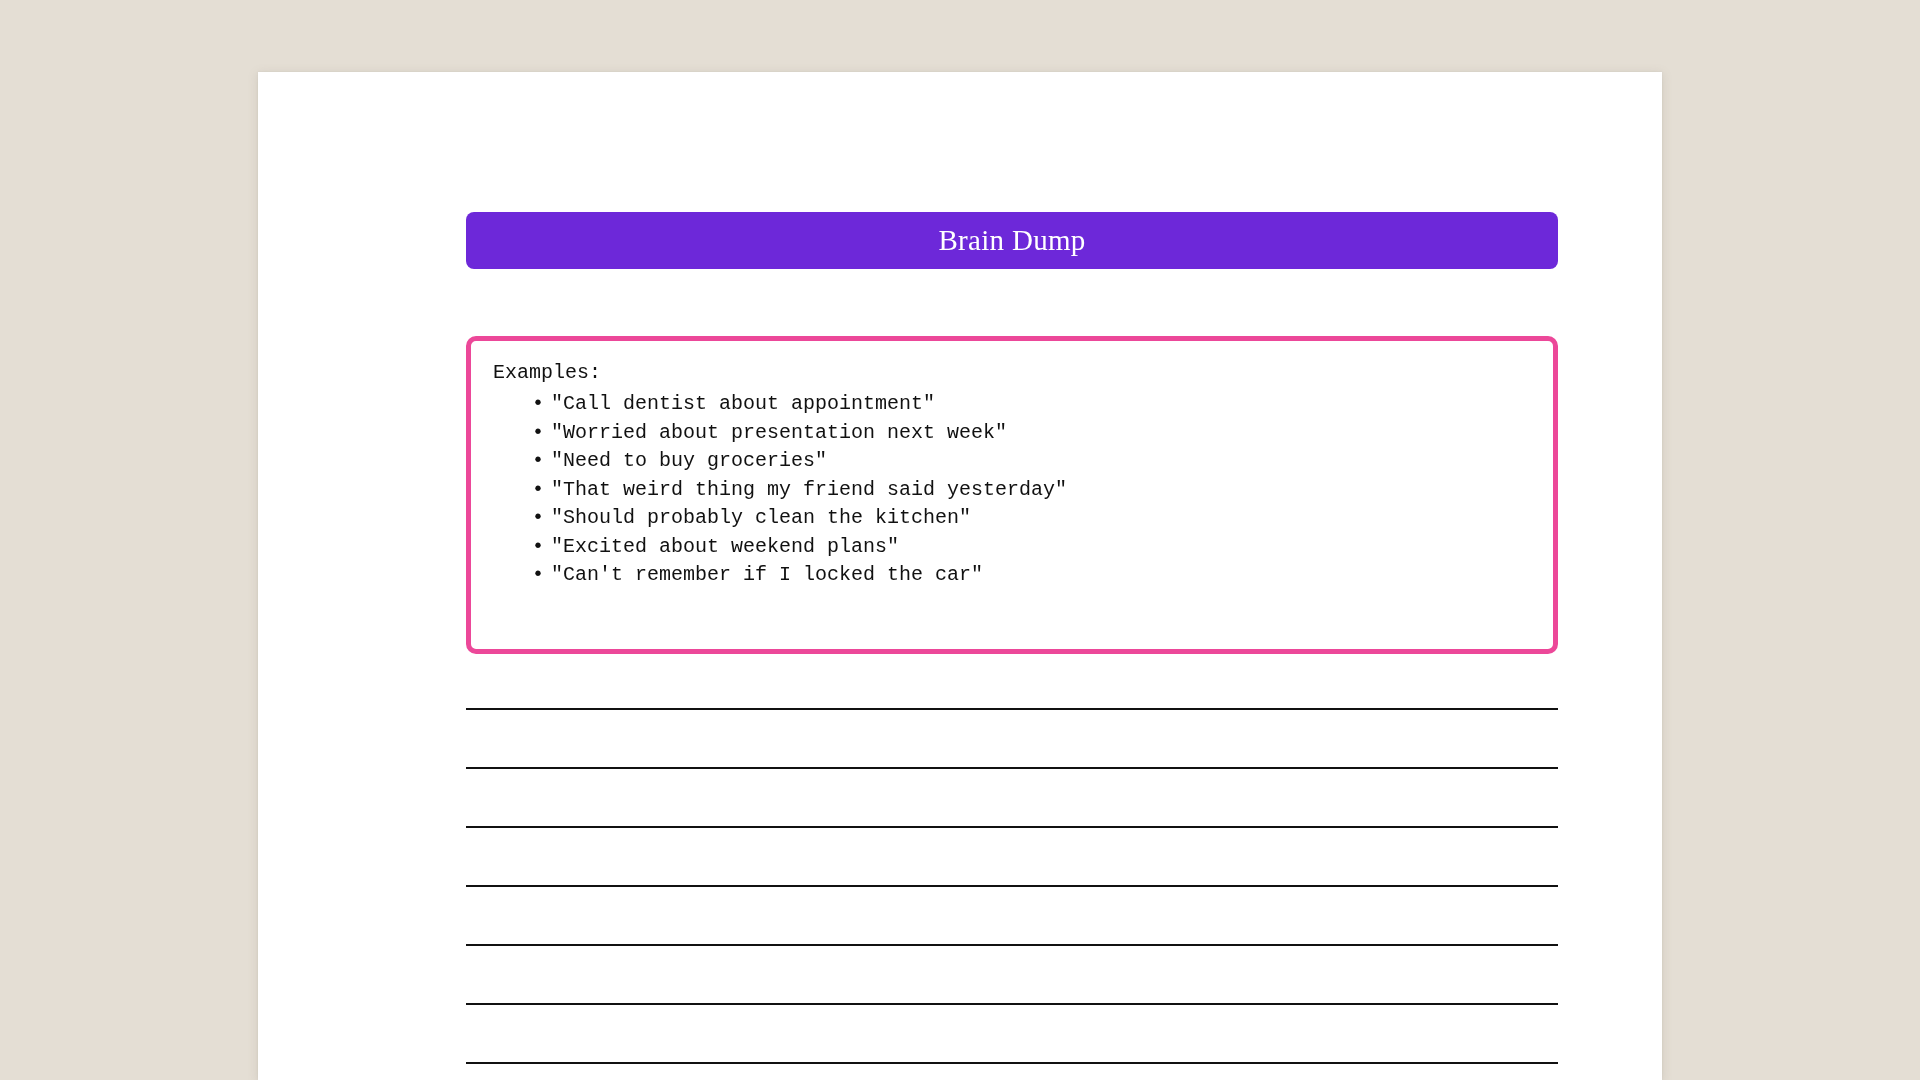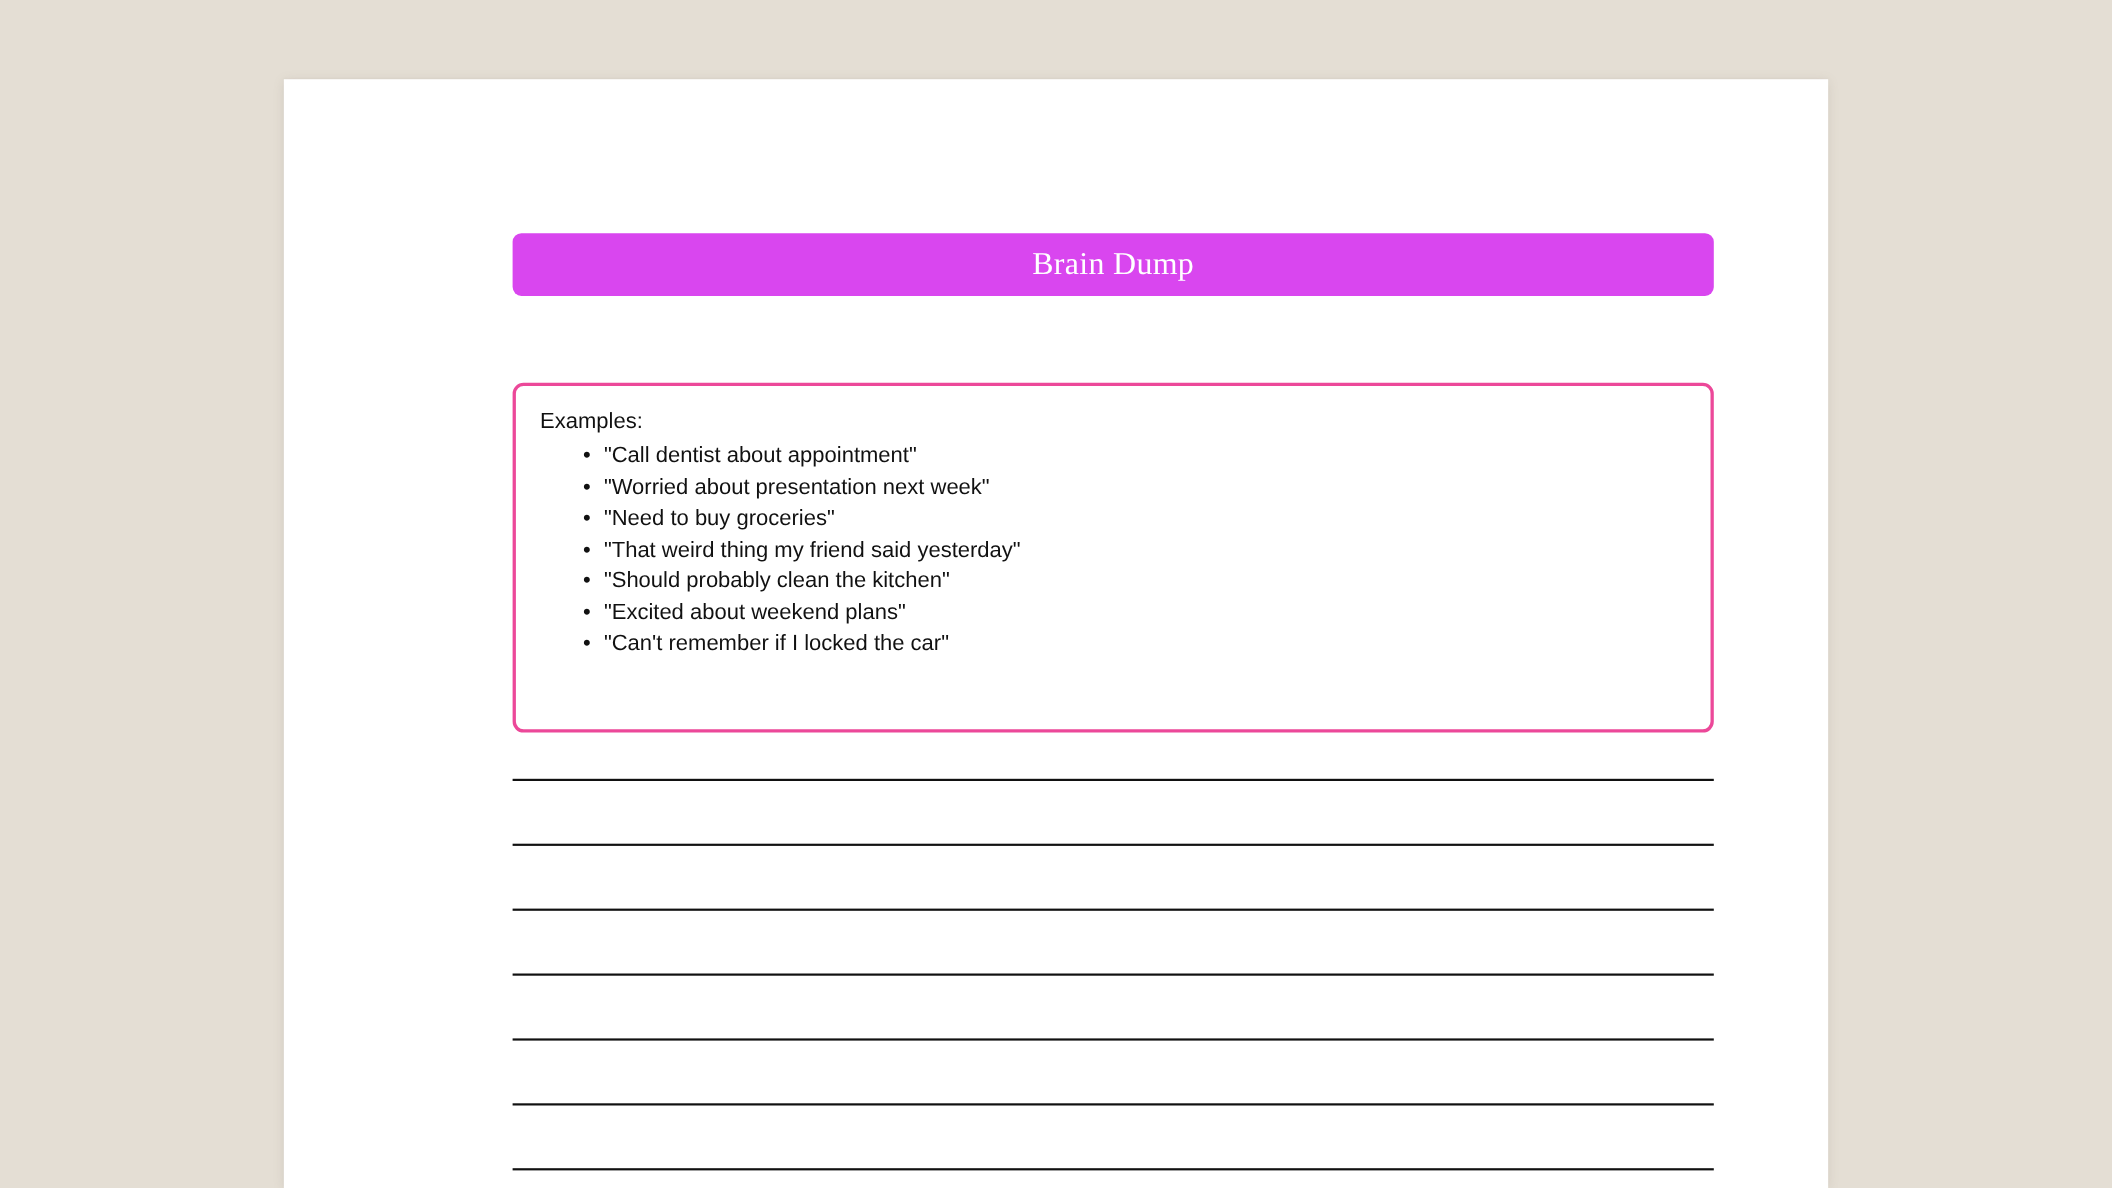--- a/index.html
+++ b/index.html
@@ -47,28 +47,29 @@
     font-weight: 400;
     color: #ffffff;
     letter-spacing: 0.3px;
     line-height: 1;
   }
 
   
   #examples-box {
     position: absolute;
     left: 208px;
-    top: 276px;           
+    top: 264px;           
     width: 1092px;
     height: 318px;        
     box-sizing: border-box;
     background: #ffffff;
-    border: 3px solid #ec4899;
+    border: 5px solid #ec4899;
     border-radius: 10px;
     padding: 18px 22px 14px 22px;
+    font-family: Liberation Mono, monospace;
   }
   .examples-heading {
     font-size: 20px;
     line-height: 28px;
     color: #111111;
     margin: 0 0 3px 0;
     font-weight: 400;
   }
   .examples-list {
     list-style: none;
@@ -99,21 +100,21 @@
     width: 1092px;
     height: 2px;
     background: #111111;
   }
 </style>
 </head>
 <body style="background: rgb(228, 222, 212);">
 
 <div id="page-sheet" style="background: rgb(255, 255, 255);">
 
-  <div id="title-bar" style="background: #d946ef;">
+  <div id="title-bar" style="background: #6d28d9;">
     <span class="title-text" style="color: rgb(255, 255, 255);">Brain Dump</span>
   </div>
 
   <div id="examples-box">
     <p class="examples-heading">Examples:</p>
     <ul class="examples-list">
       <li>
         <span class="bullet-glyph">•</span>
         <span>"Call dentist about appointment"</span>
       </li>

